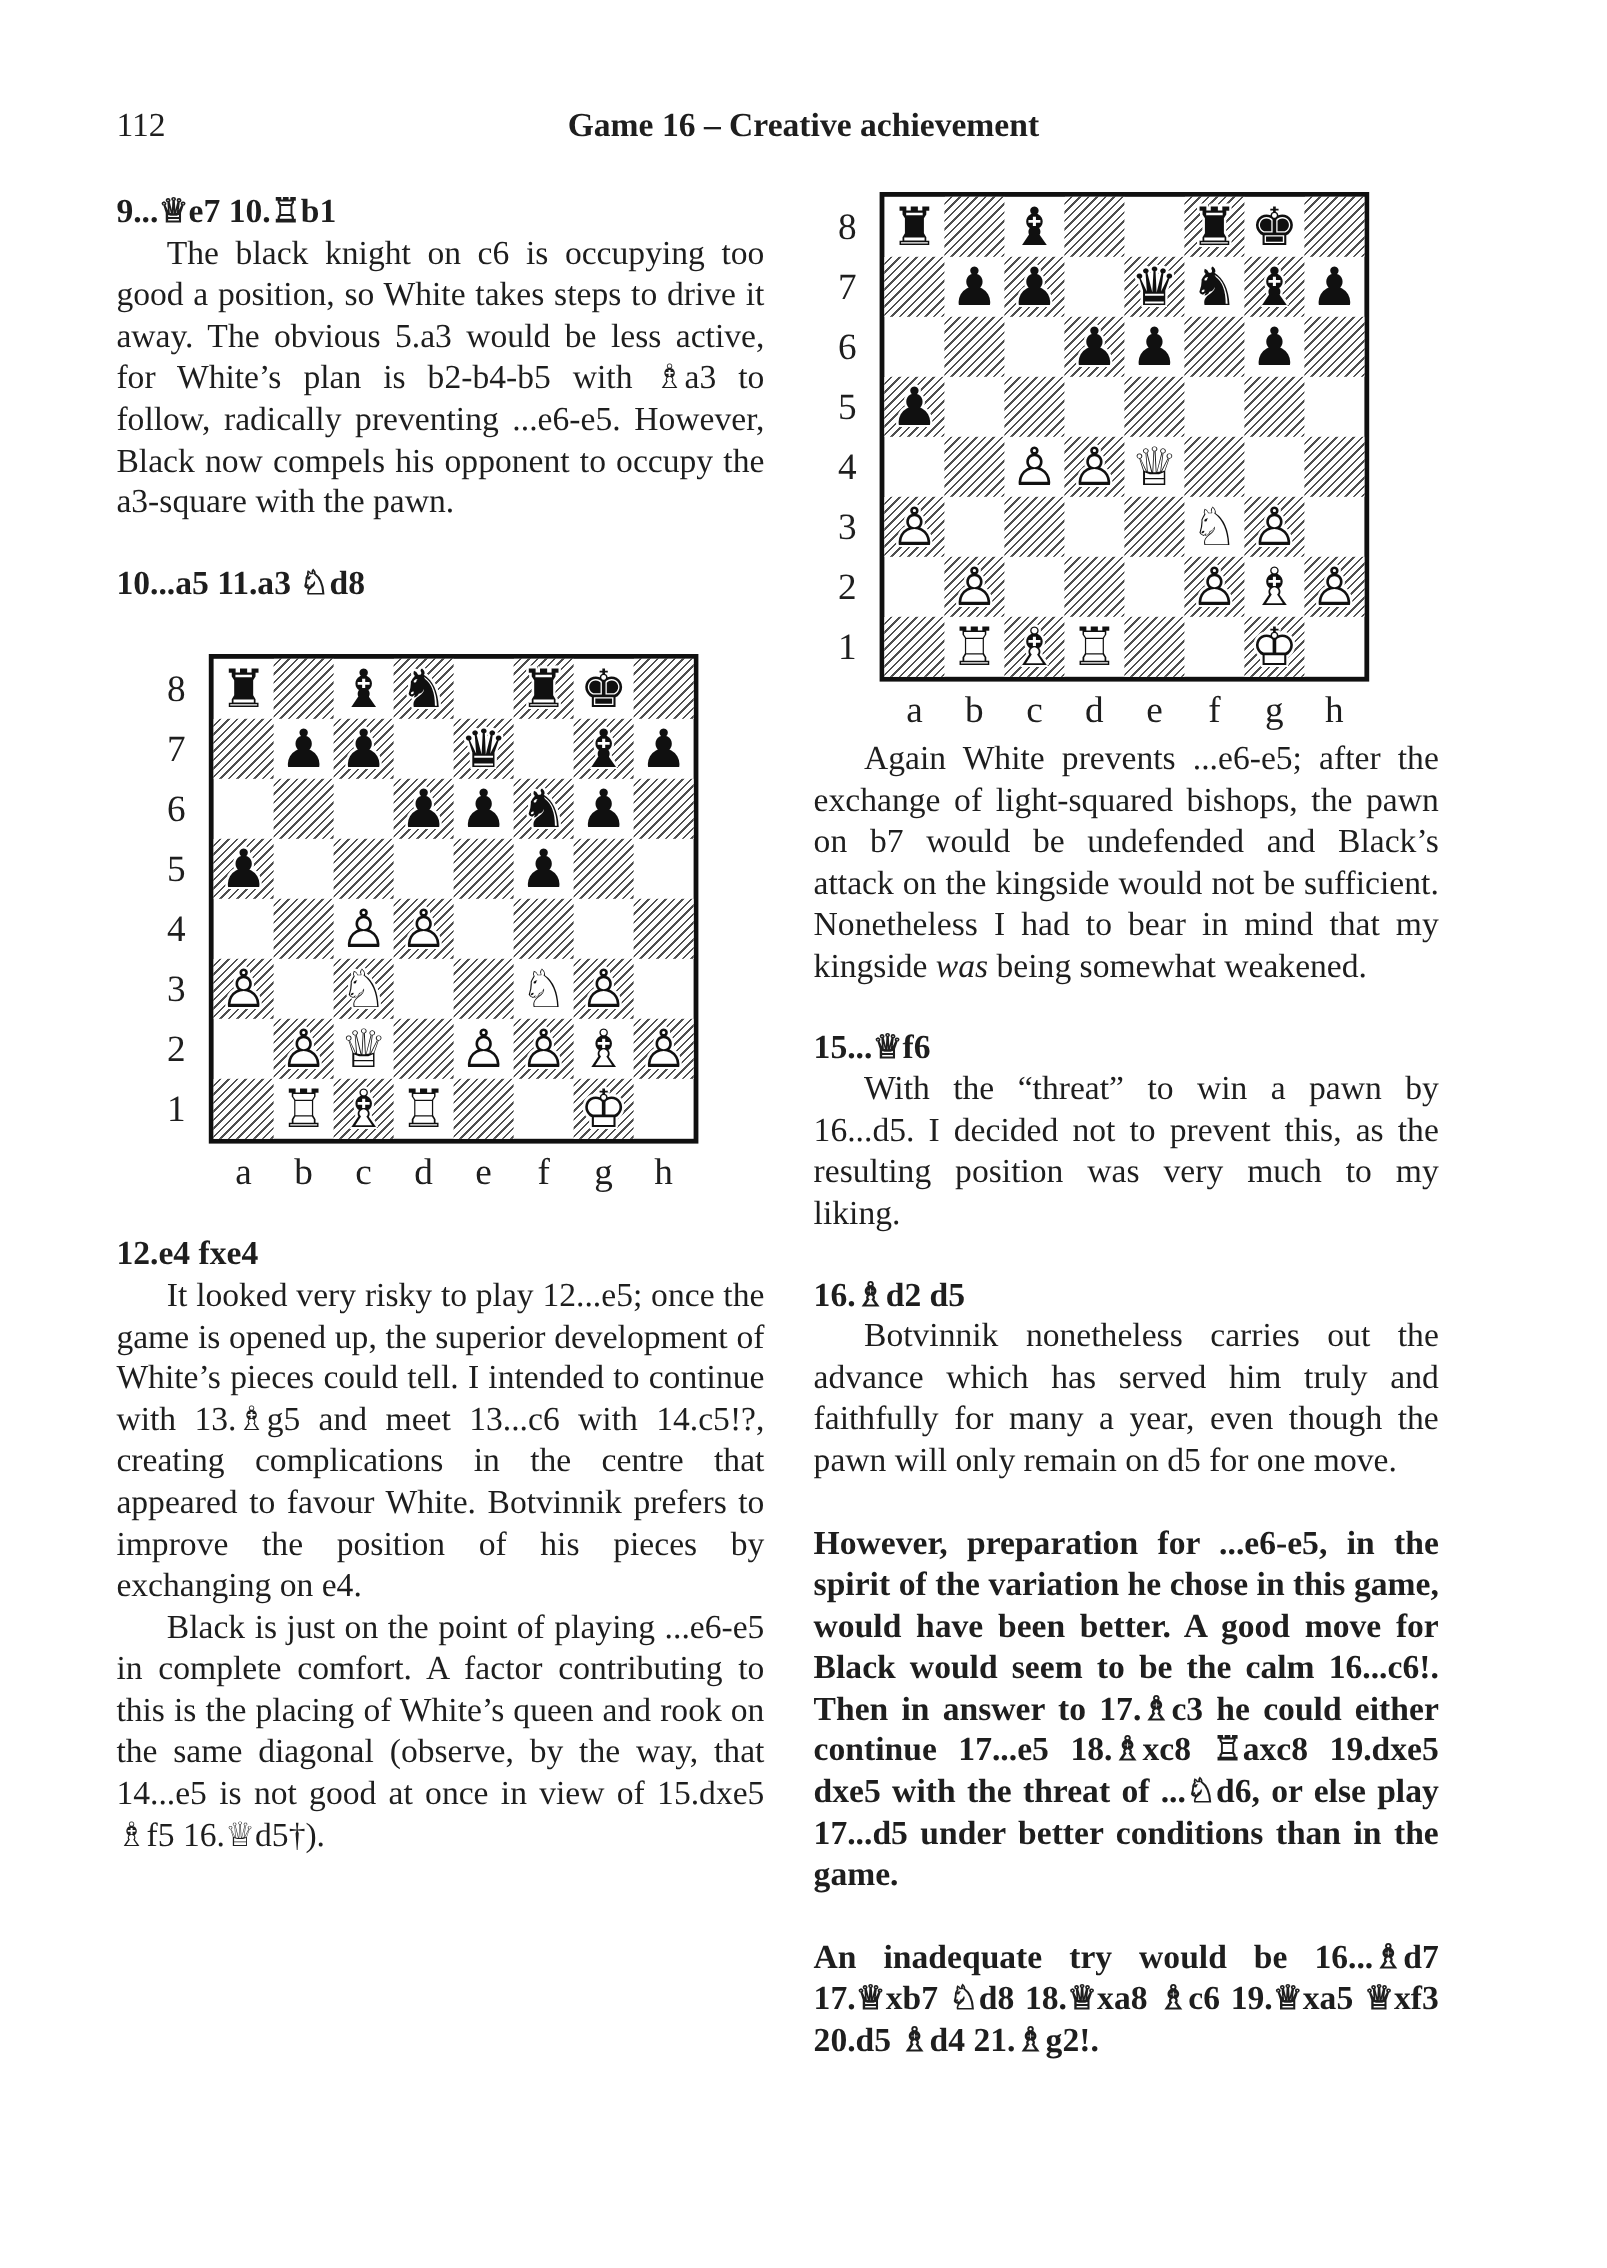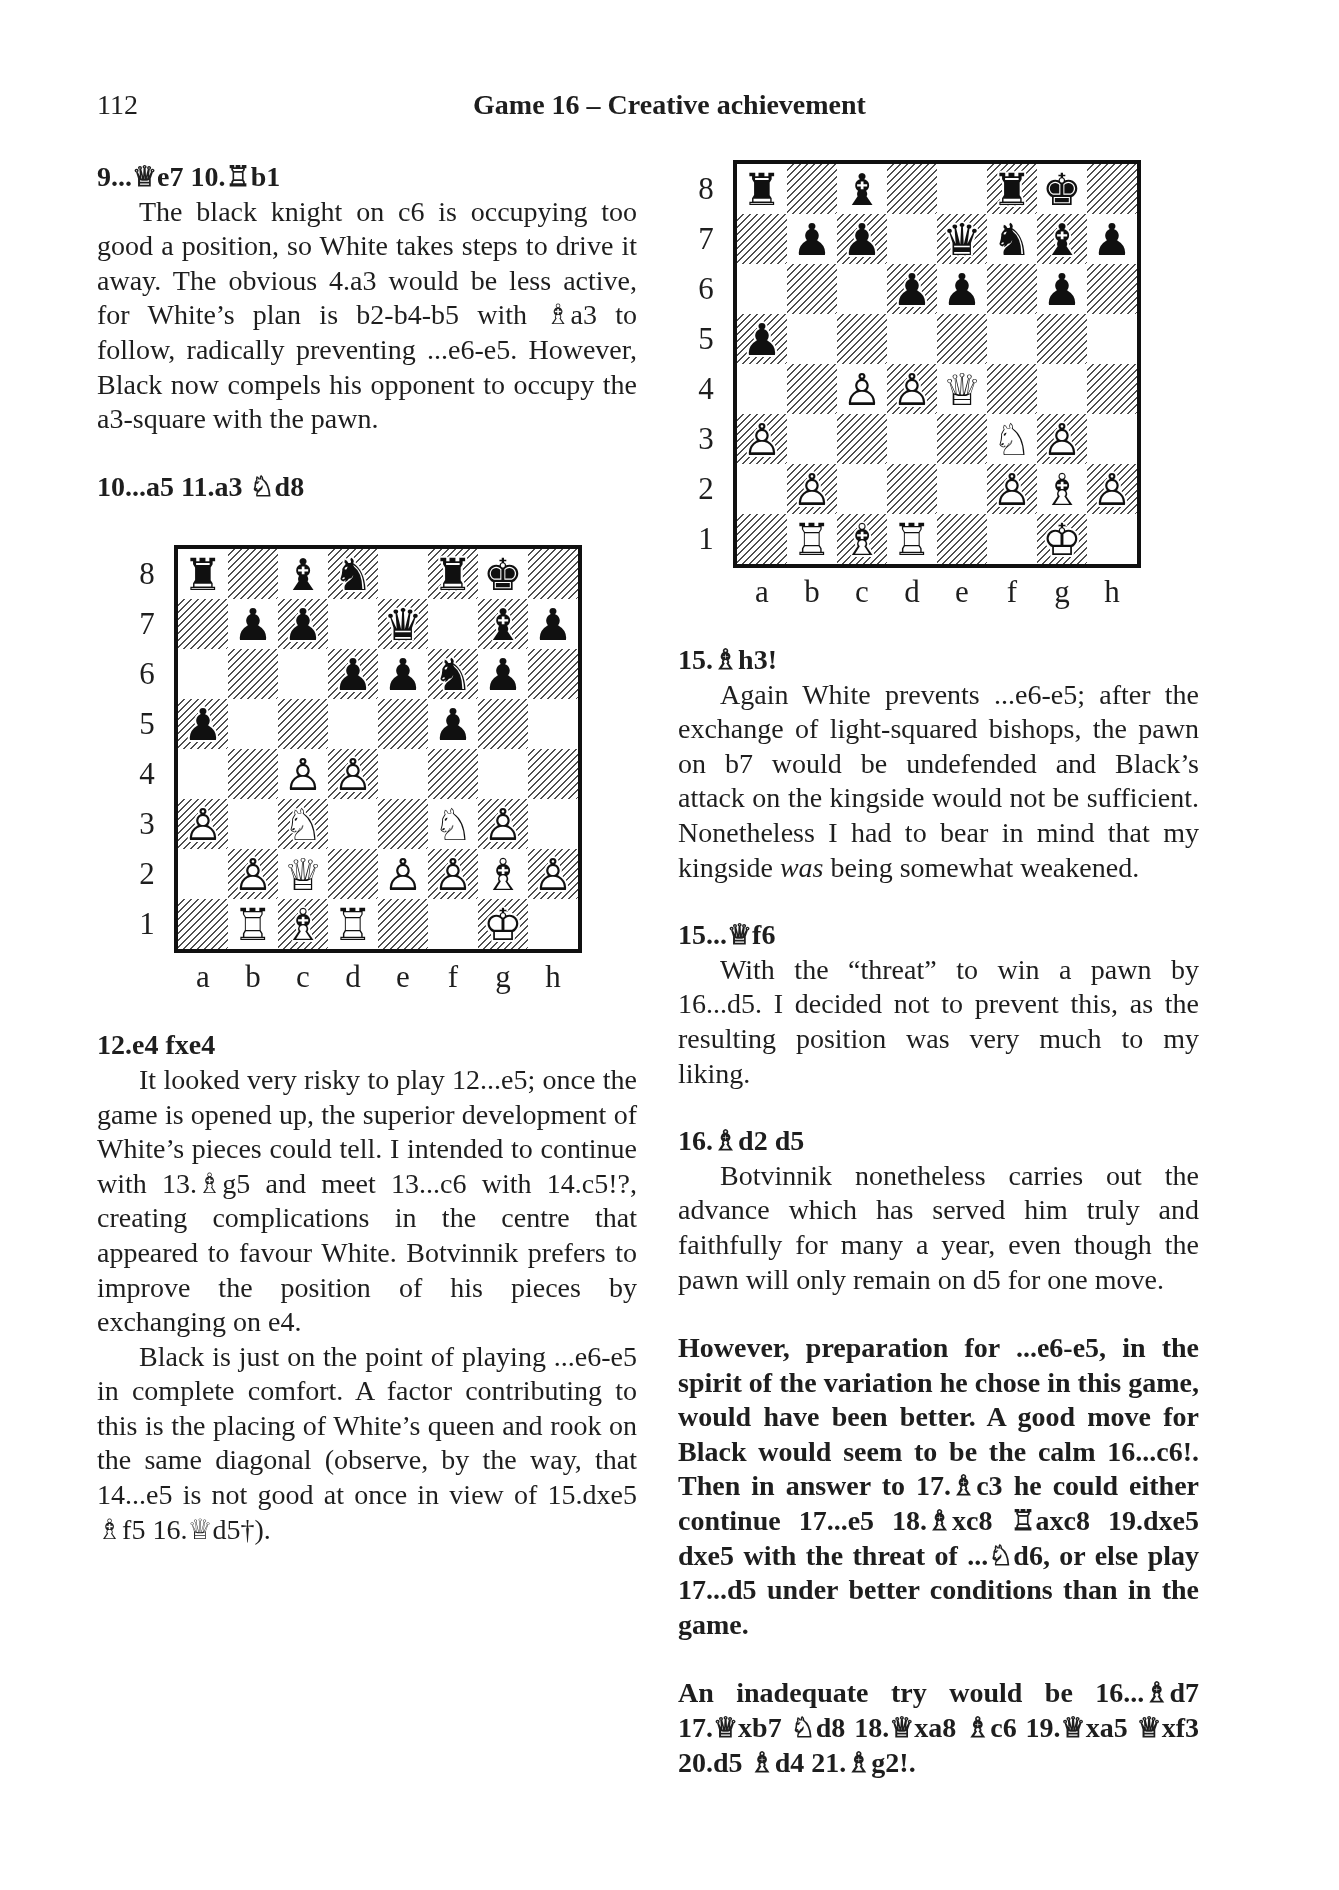--- a/index.html
+++ b/index.html
@@ -48,21 +48,21 @@
 <body>
 
 <div class="page">
   <header class="running-header">
     <span class="page-number">112</span>
     <span class="head-title">Game 16 – Creative achievement</span>
   </header>
   <div class="columns">
     <div class="col col-left" id="col-left">
         <div class="move-heading first">9...♕e7 10.♖b1</div>
-        <p class="para indent">The black knight on c6 is occupying too good a position, so White takes steps to drive it away. The obvious 4.a3 would be less active, for White’s plan is b2-b4-b5 with ♗a3 to follow, radically preventing ...e6-e5. However, Black now compels his opponent to occupy the a3-square with the pawn.</p>
+        <p class="para indent">The black knight on c6 is occupying too good a position, so White takes steps to drive it away. The obvious 5.a3 would be less active, for White’s plan is b2-b4-b5 with ♗a3 to follow, radically preventing ...e6-e5. However, Black now compels his opponent to occupy the a3-square with the pawn.</p>
         <div class="move-heading">10...a5 11.a3 ♘d8</div>
         <figure class="diagram">
           <div class="board-row">
             <div class="rank-labels">
               <div class="rank-label">8</div>
               <div class="rank-label">7</div>
               <div class="rank-label">6</div>
               <div class="rank-label">5</div>
               <div class="rank-label">4</div>
               <div class="rank-label">3</div>
@@ -415,21 +415,20 @@
             <div class="file-label">a</div>
             <div class="file-label">b</div>
             <div class="file-label">c</div>
             <div class="file-label">d</div>
             <div class="file-label">e</div>
             <div class="file-label">f</div>
             <div class="file-label">g</div>
             <div class="file-label">h</div>
           </div>
         </figure>
-        <div class="move-heading">15.♗h3!</div>
         <p class="para indent">Again White prevents ...e6-e5; after the exchange of light-squared bishops, the pawn on b7 would be undefended and Black’s attack on the kingside would not be sufficient. Nonetheless I had to bear in mind that my kingside <i>was</i> being somewhat weakened.</p>
         <div class="move-heading">15...♕f6</div>
         <p class="para indent">With the “threat” to win a pawn by 16...d5. I decided not to prevent this, as the resulting position was very much to my liking.</p>
         <div class="move-heading">16.♗d2 d5</div>
         <p class="para indent">Botvinnik nonetheless carries out the advance which has served him truly and faithfully for many a year, even though the pawn will only remain on d5 for one move.</p>
         <p class="para spaced">However, preparation for ...e6-e5, in the spirit of the variation he chose in this game, would have been better. A good move for Black would seem to be the calm 16...c6!. Then in answer to 17.♗c3 he could either continue 17...e5 18.♗xc8 ♖axc8 19.dxe5 dxe5 with the threat of ...♘d6, or else play 17...d5 under better conditions than in the game.</p>
         <p class="para spaced">An inadequate try would be 16...♗d7 17.♕xb7 ♘d8 18.♕xa8 ♗c6 19.♕xa5 ♕xf3 20.d5 ♗d4 21.♗g2!.</p>
       </div>
   </div>
 </div>

